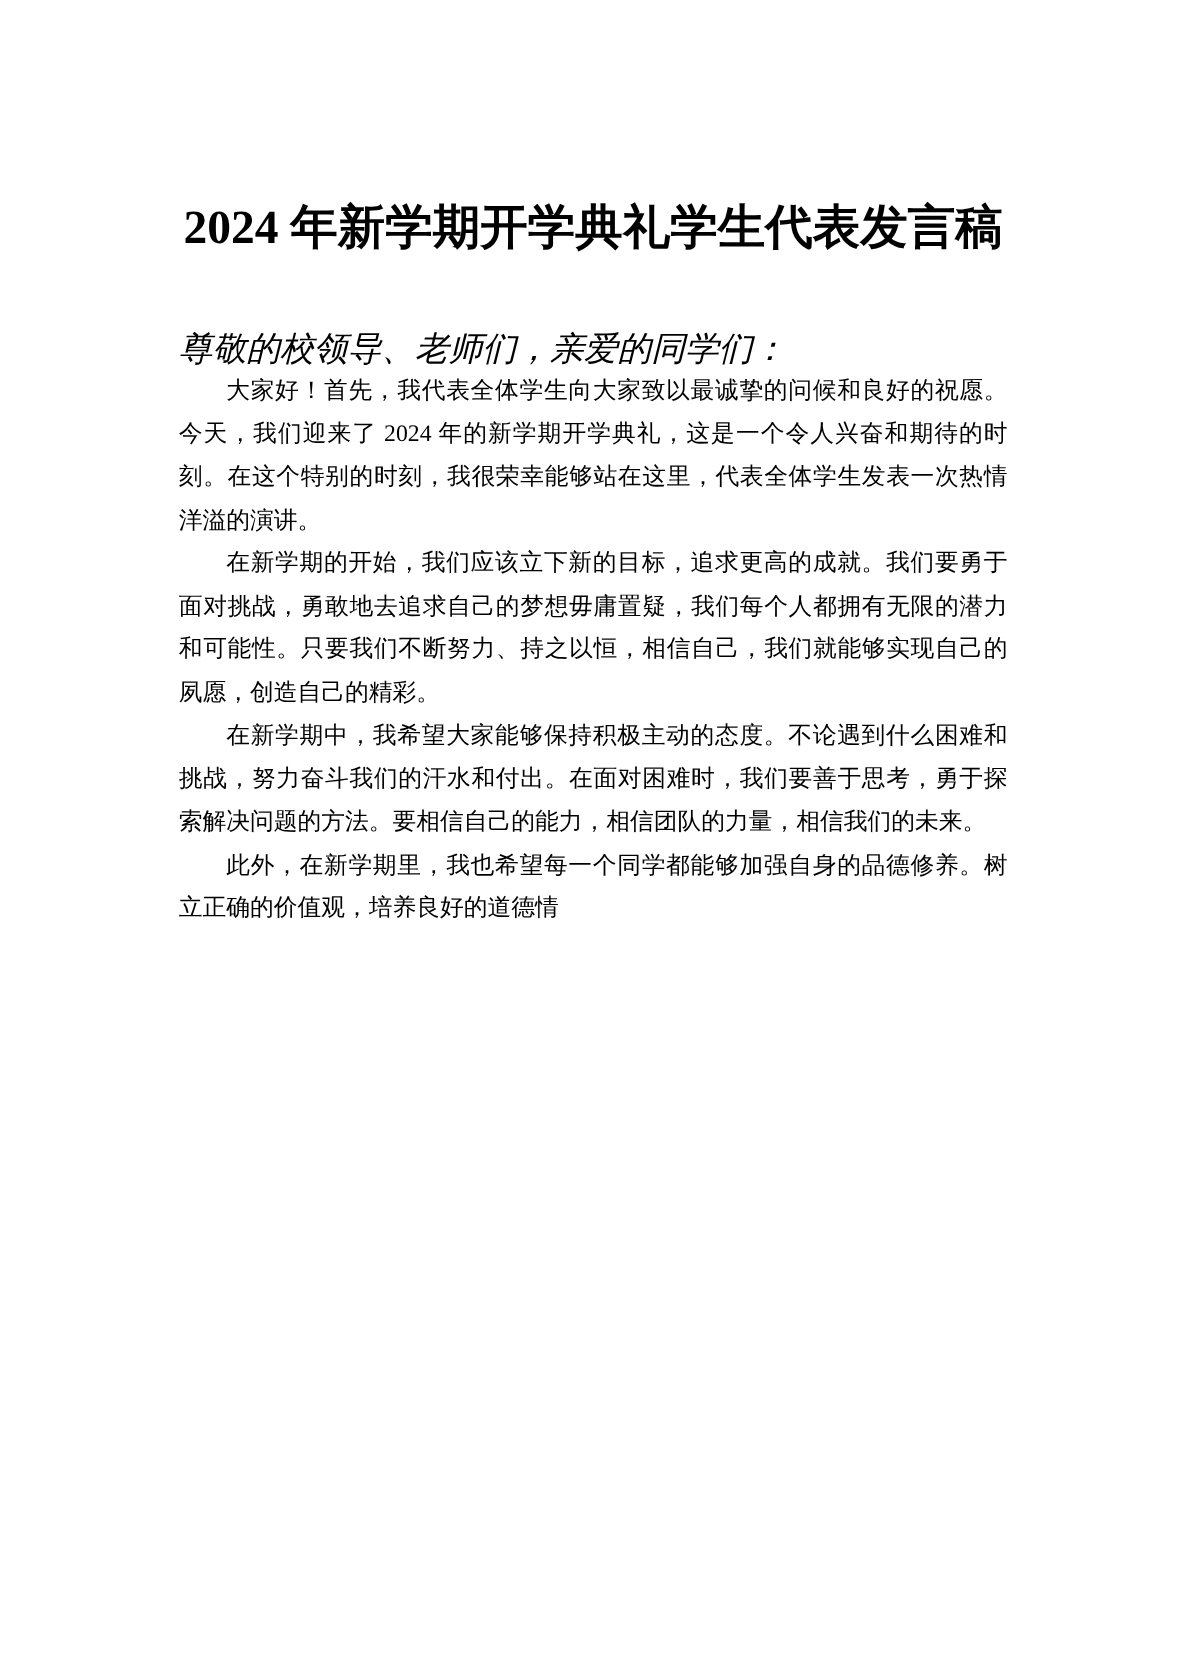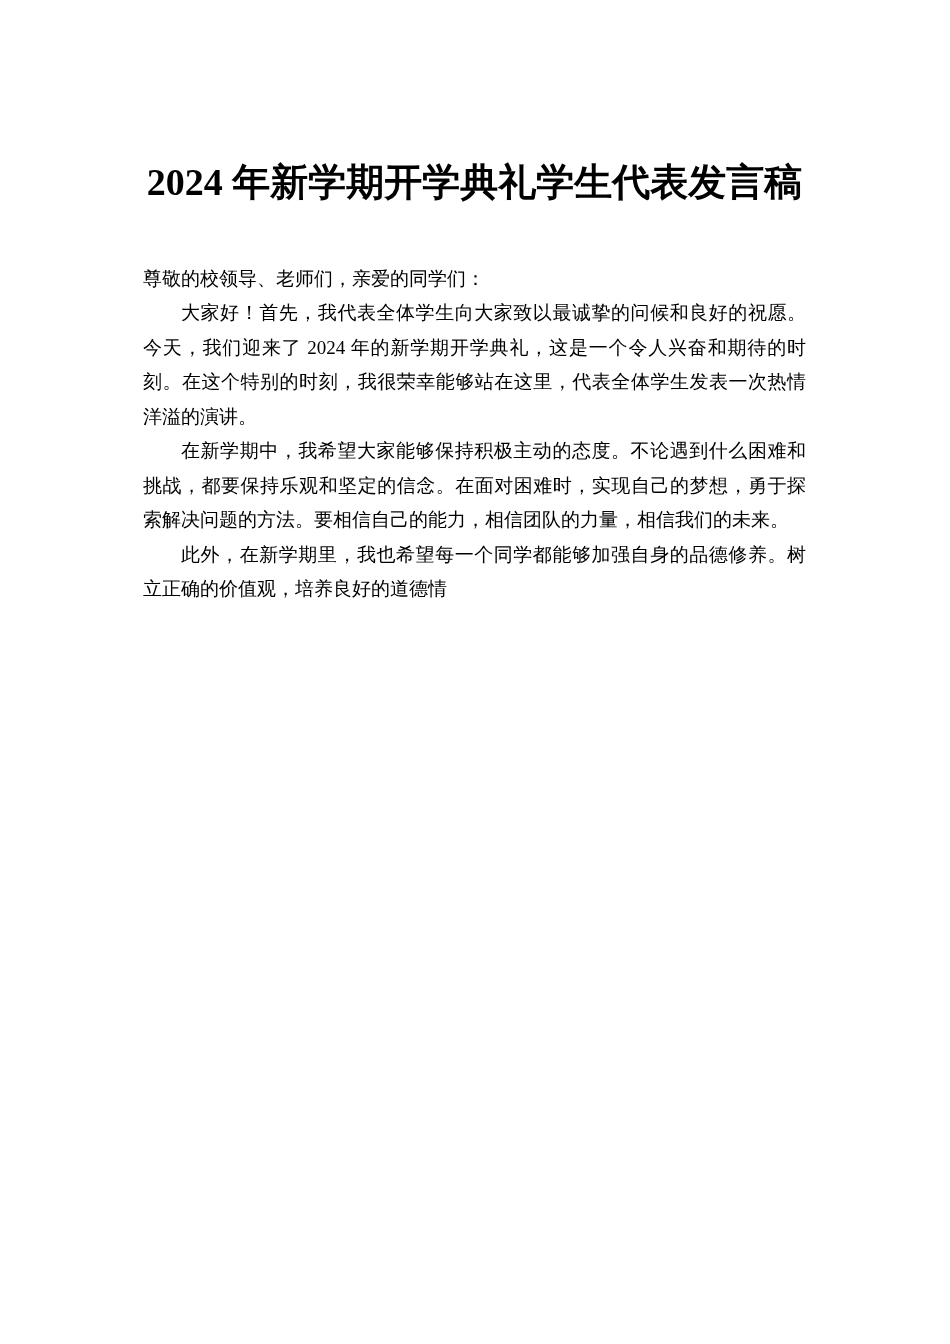--- a/index.html
+++ b/index.html
@@ -28,24 +28,25 @@
     margin-bottom: 56px;
     font-size: 38px;
     font-weight: 600;
     line-height: 1.2;
     text-align: center;
     letter-spacing: 0;
     white-space: nowrap;
   }
   .salutation {
     margin: 0;
-    font-size: 19px;
+    font-size: 27px;
     line-height: 34.5px;
     text-align: justify;
     text-indent: 0;
+    font-style: italic;
   }
   .para {
     margin: 0;
     font-size: 19px;
     line-height: 34.5px;
     text-align: justify;
     text-indent: 2em;
     overflow-wrap: break-word;
   }
 </style>
@@ -54,19 +55,20 @@
 
 <div class="page">
   <div class="content">
     <h1 class="doc-title">2024 年新学期开学典礼学生代表发言稿</h1>
 
     <p class="salutation">尊敬的校领导、老师们，亲爱的同学们：</p>
 
     <p class="para">大家好！首先，我代表全体学生向大家致以最诚挚的问候和良好的祝愿。今天，我们迎来了 2024 年的新学期开学典礼，这是一个令人兴奋和期待的时刻。在这个特别的时刻，我很荣幸能够站在这里，代表全体学生发表一次热情洋溢的演讲。</p>
 
 
+    <p class="para">在新学期的开始，我们应该立下新的目标，追求更高的成就。我们要勇于面对挑战，勇敢地去追求自己的梦想毋庸置疑，我们每个人都拥有无限的潜力和可能性。只要我们不断努力、持之以恒，相信自己，我们就能够实现自己的夙愿，创造自己的精彩。</p>
 
 
-    <p class="para">在新学期中，我希望大家能够保持积极主动的态度。不论遇到什么困难和挑战，都要保持乐观和坚定的信念。在面对困难时，实现自己的梦想，勇于探索解决问题的方法。要相信自己的能力，相信团队的力量，相信我们的未来。</p>
+    <p class="para">在新学期中，我希望大家能够保持积极主动的态度。不论遇到什么困难和挑战，努力奋斗我们的汗水和付出。在面对困难时，我们要善于思考，勇于探索解决问题的方法。要相信自己的能力，相信团队的力量，相信我们的未来。</p>
 
     <p class="para">此外，在新学期里，我也希望每一个同学都能够加强自身的品德修养。树立正确的价值观，培养良好的道德情</p>
   </div>
 </div>
 
 </body></html>

